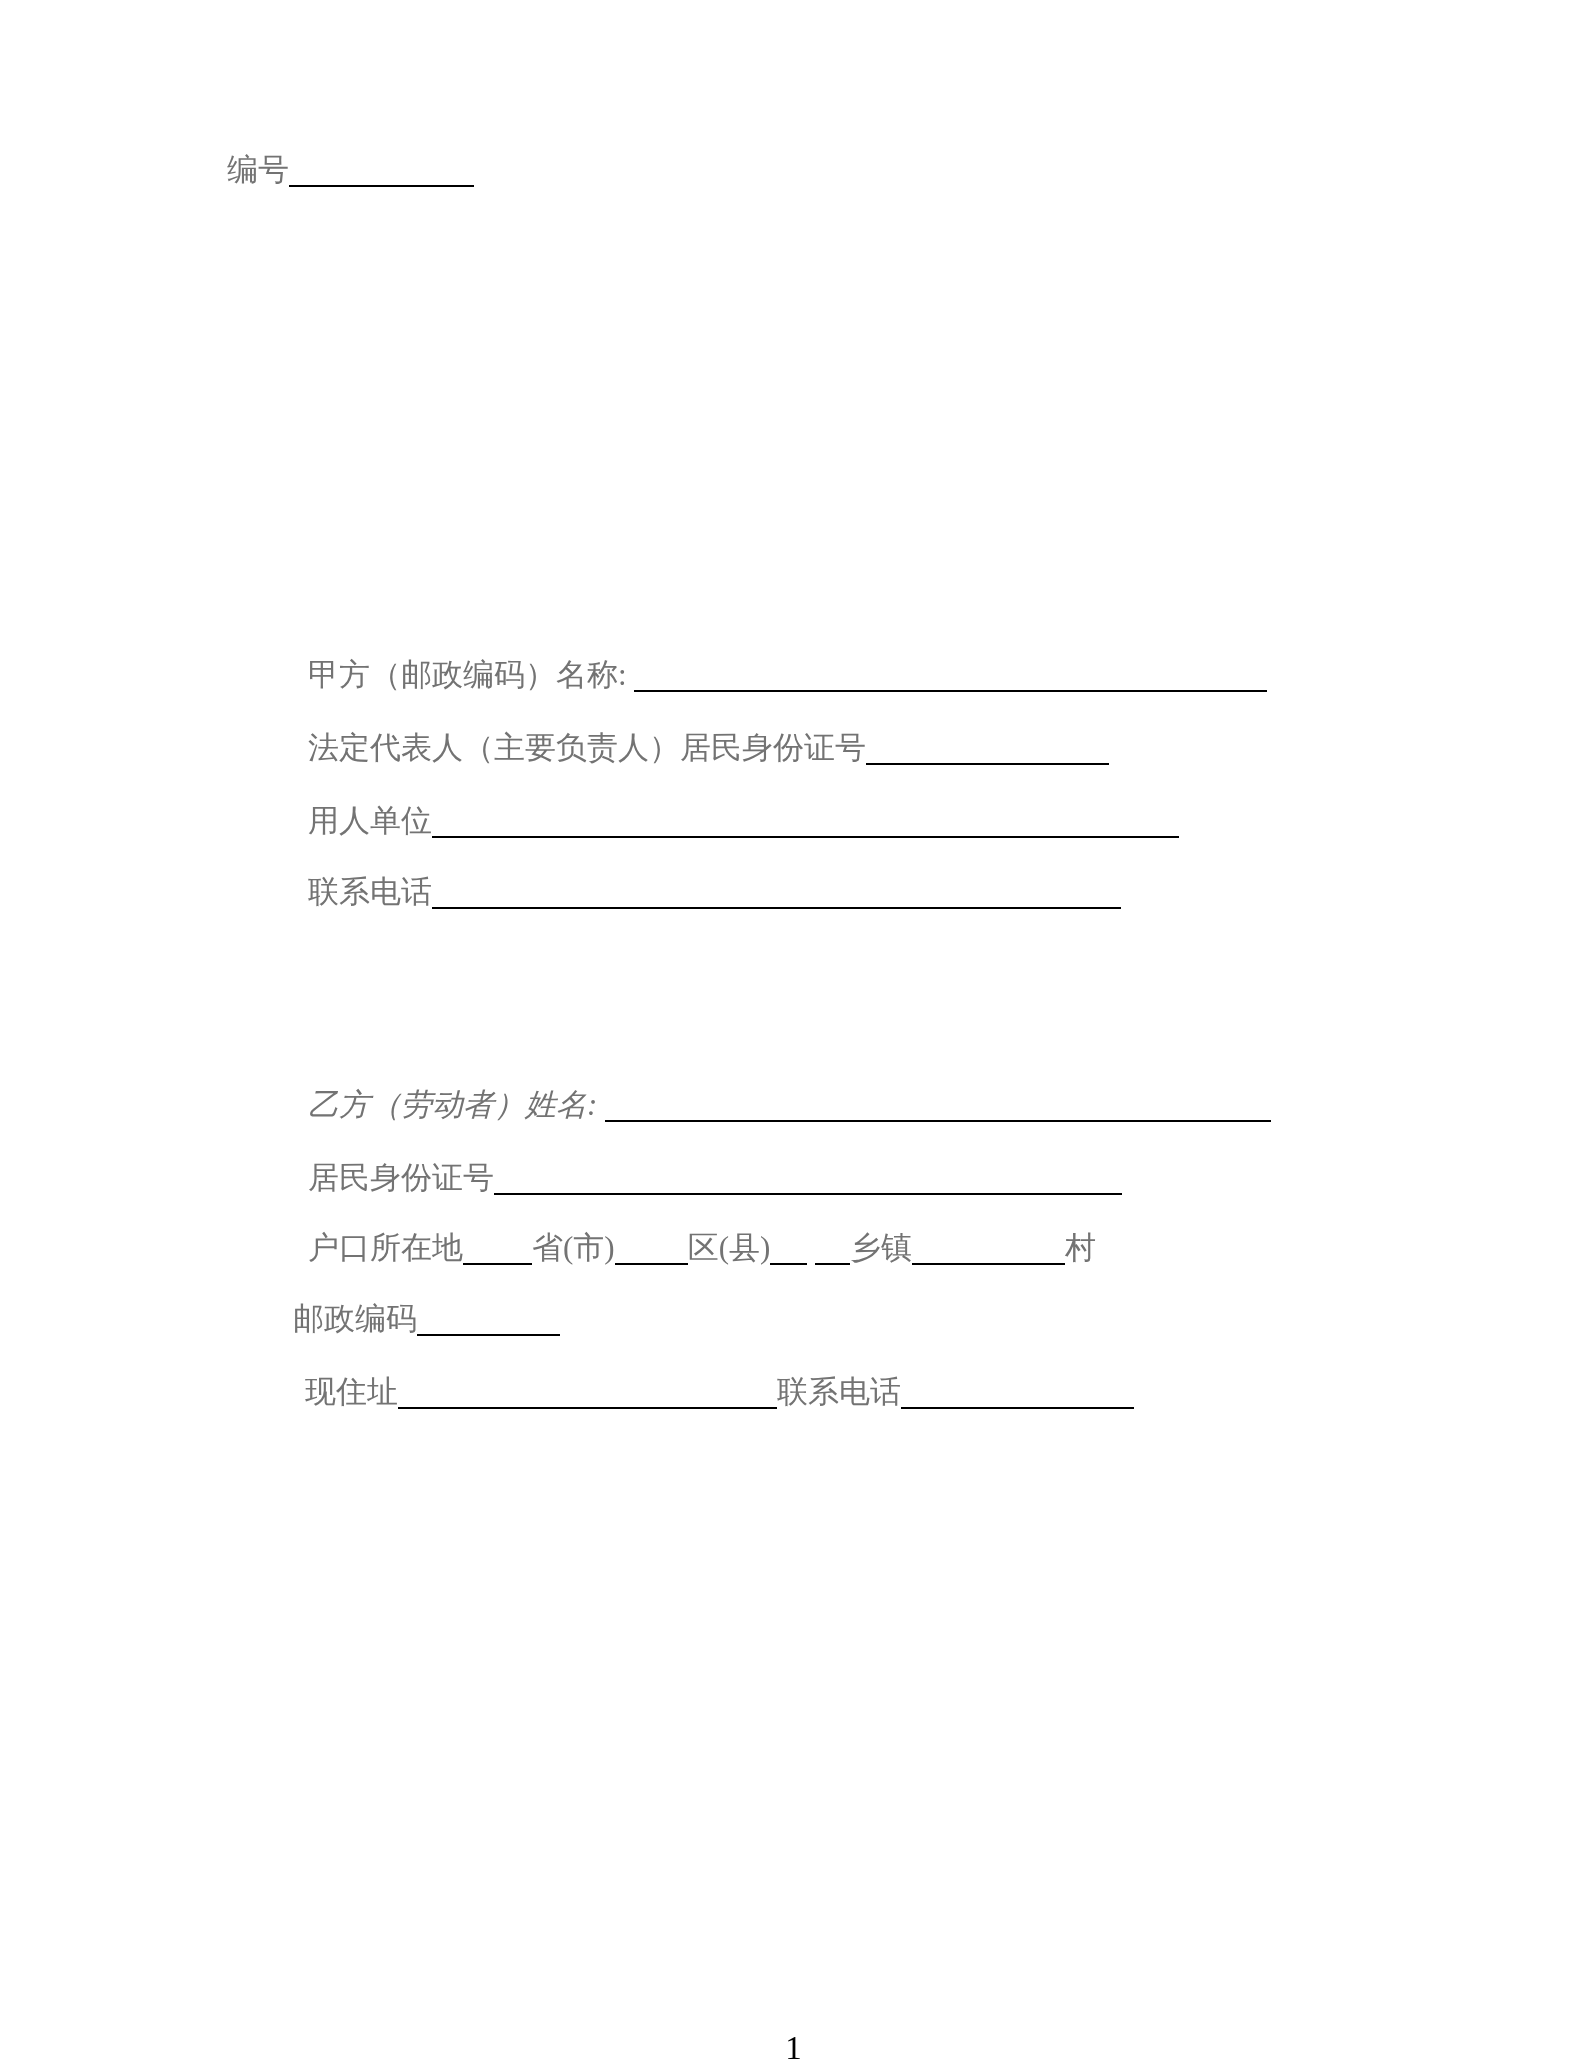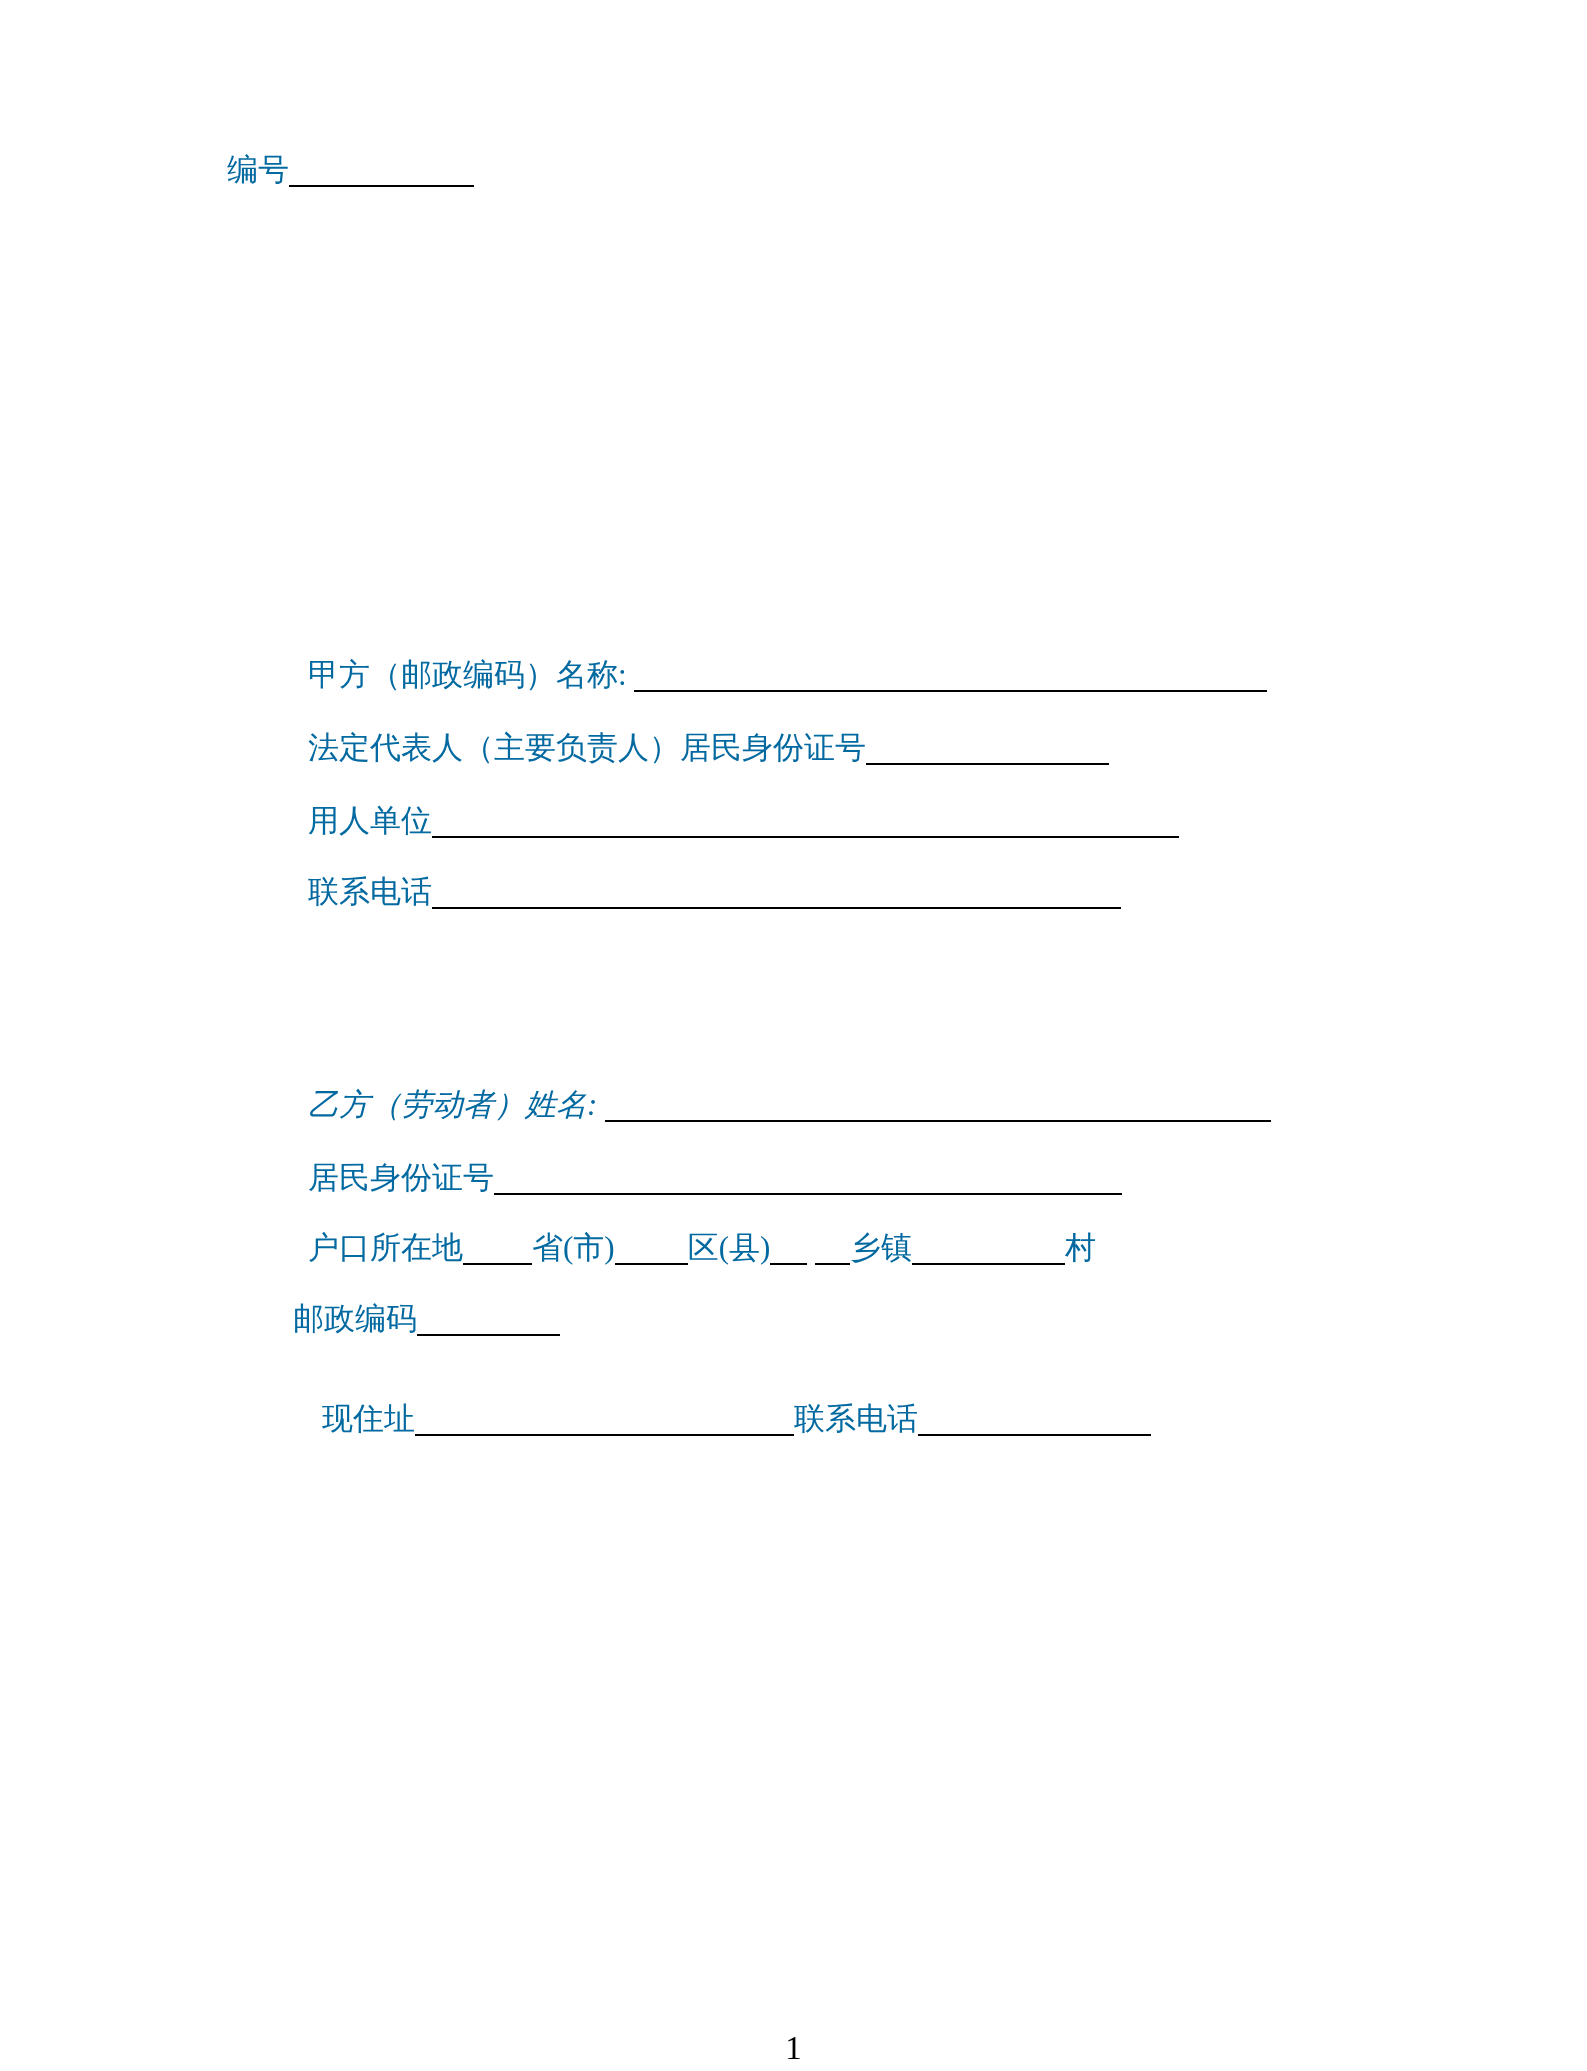--- a/index.html
+++ b/index.html
@@ -12,21 +12,21 @@
     color: #000000;
     font-family: "Liberation Serif", "DejaVu Serif", serif;
     overflow: hidden;
   }
   .serial-line,
   .form-line {
     position: absolute;
     font-size: 31px;
     line-height: 44px;
     white-space: pre;
-    color: #0369a1;
+    color: #737373;
   }
   .doc-title {
     position: absolute;
     top: 364px;
     left: 0;
     width: 100%;
     text-align: center;
     font-family: "Liberation Sans", "DejaVu Sans", sans-serif;
     font-weight: 600;
     font-size: 41px;
@@ -61,18 +61,18 @@
   <div id="form-lines">
       <div class="form-line" style="left: 227px; top: 148px;"><span class="seg-text">编号</span><span class="blank" style="width: 185px;"></span></div>
       <div class="form-line" style="left: 308px; top: 653px;"><span class="seg-text">甲方（邮政编码）名称: </span><span class="blank" style="width: 633px;"></span></div>
       <div class="form-line" style="left: 308px; top: 726px;"><span class="seg-text">法定代表人（主要负责人）居民身份证号</span><span class="blank" style="width: 243px;"></span></div>
       <div class="form-line" style="left: 308px; top: 799px;"><span class="seg-text">用人单位</span><span class="blank" style="width: 747px;"></span></div>
       <div class="form-line" style="left: 308px; top: 870px;"><span class="seg-text">联系电话</span><span class="blank" style="width: 689px;"></span></div>
       <div class="form-line" style="left: 308px; top: 1083px; font-style: italic;"><span class="seg-text">乙方（劳动者）姓名: </span><span class="blank" style="width: 666px;"></span></div>
       <div class="form-line" style="left: 308px; top: 1156px;"><span class="seg-text">居民身份证号</span><span class="blank" style="width: 628px;"></span></div>
       <div class="form-line" style="left: 308px; top: 1226px;"><span class="seg-text">户口所在地</span><span class="blank" style="width: 69px;"></span><span class="seg-text">省(市)</span><span class="blank" style="width: 73px;"></span><span class="seg-text">区(县)</span><span class="blank" style="width: 37px;"></span><span class="seg-text"> </span><span class="blank" style="width: 35px;"></span><span class="seg-text">乡镇</span><span class="blank" style="width: 153px;"></span><span class="seg-text">村</span></div>
       <div class="form-line" style="left: 293px; top: 1297px; text-align: center;"><span class="seg-text">邮政编码</span><span class="blank" style="width: 143px;"></span></div>
-      <div class="form-line" style="left: 322px; top: 1370px; margin-top: 27px;"><span class="seg-text">现住址</span><span class="blank" style="width: 379px;"></span><span class="seg-text">联系电话</span><span class="blank" style="width: 233px;"></span></div>
+      <div class="form-line" style="left: 305px; top: 1370px;"><span class="seg-text">现住址</span><span class="blank" style="width: 379px;"></span><span class="seg-text">联系电话</span><span class="blank" style="width: 233px;"></span></div>
     </div>
 
   <div class="page-number">1</div>
 
 </div>
 
 </body></html>

